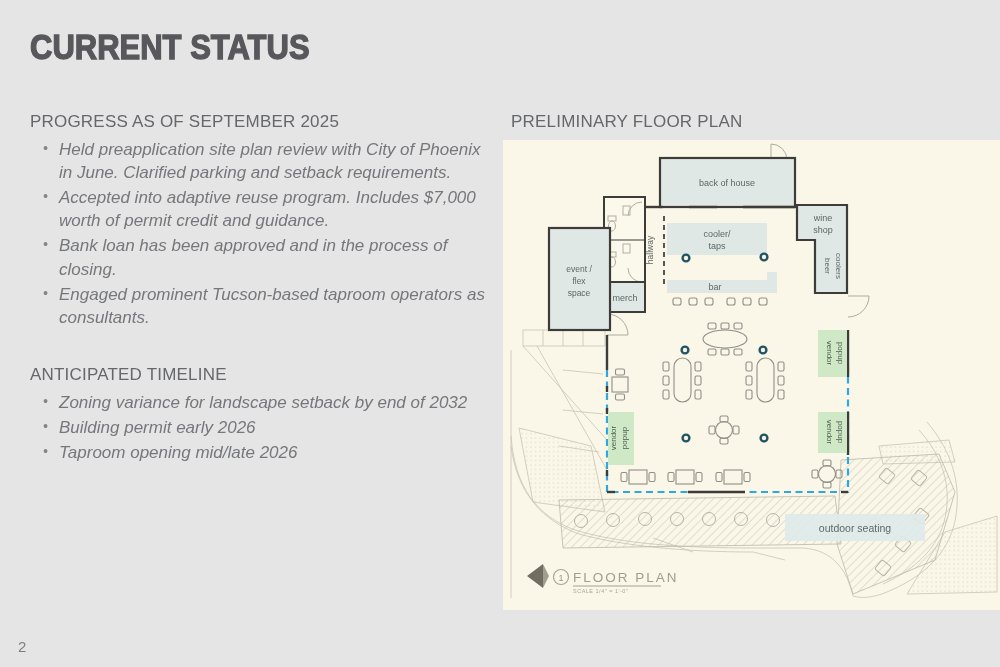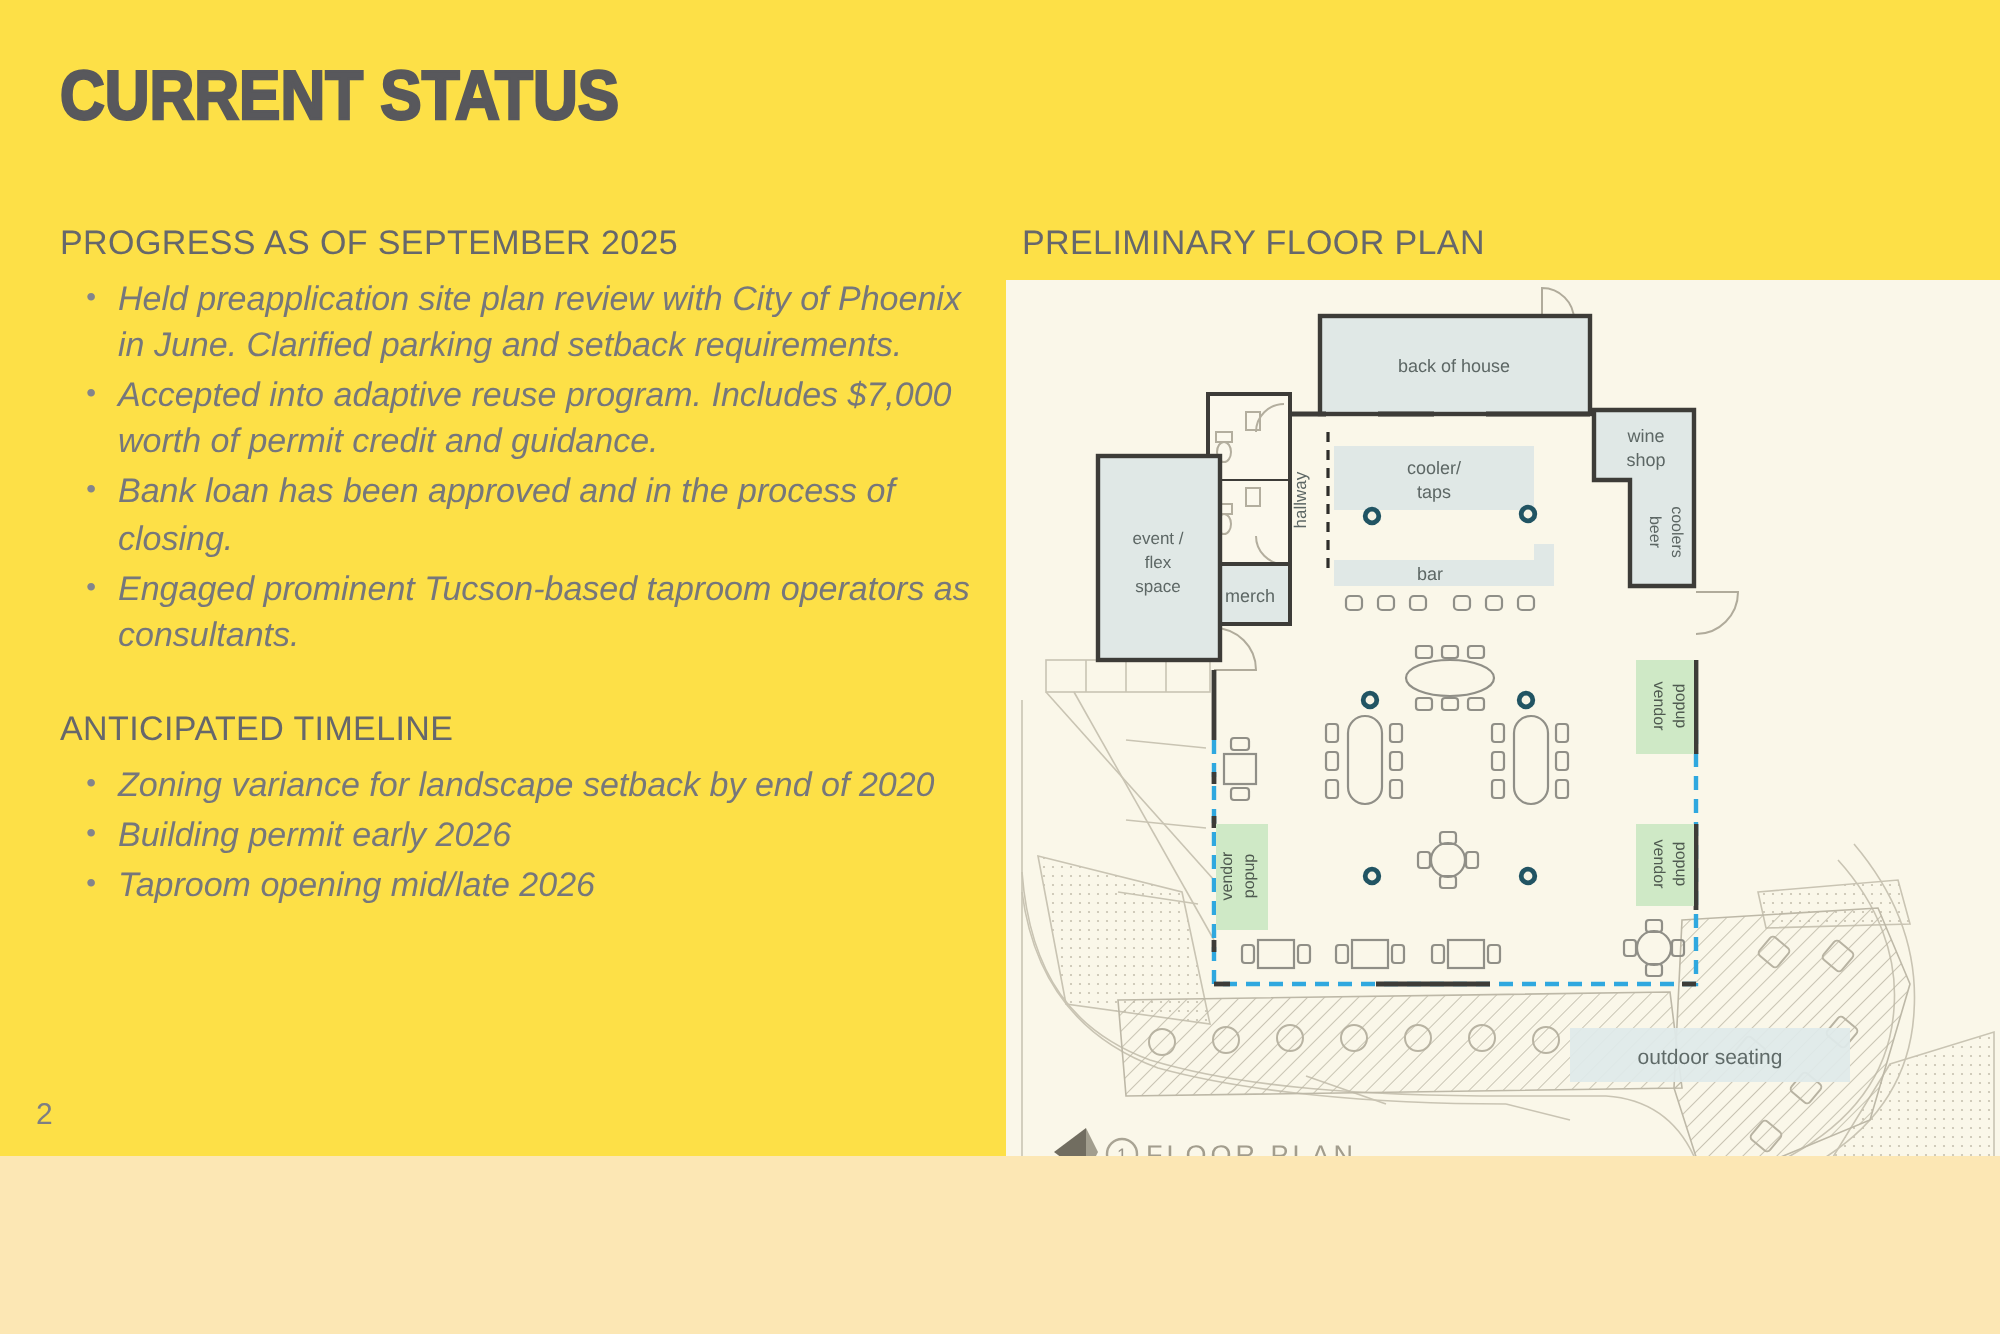--- a/index.html
+++ b/index.html
@@ -1,18 +1,18 @@
 <!DOCTYPE html>
 <html><head>
 <meta charset="utf-8">
 <style>
   html,body{margin:0;padding:0;background:#FCE7B4;}
   .slide{
-    position:relative;width:1000px;height:578px;overflow:hidden;
-    background:#fde047;font-family:"Liberation Sans",sans-serif;
+    position:relative;width:1000px;height:667px;overflow:hidden;
+    background:#e5e5e5;font-family:"Liberation Sans",sans-serif;
   }
   .slide-title{
     position:absolute;left:30px;top:28px;margin:0;
     font-size:31px;font-weight:800;color:#58585C;letter-spacing:0px;
     -webkit-text-stroke:1.2px #58585C;
     transform:scaleY(1.12);transform-origin:left top;
   }
   .col-left{position:absolute;left:30px;top:112px;width:468px;}
   .col-right-head{position:absolute;left:511px;top:112px;width:480px;}
   .section-heading{
@@ -20,21 +20,21 @@
   }
   ul.bullets{list-style:none;margin:0;padding:0 0 0 12px;color:#76777B;font-style:italic;}
   ul.bullets li{
     position:relative;padding-left:17px;margin:0 0 2px 0;
     font-size:17px;line-height:1.36;font-weight:400;
   }
   ul.bullets li::before{
     content:"\2022";position:absolute;left:1px;top:1px;color:#84858A;font-size:14px;
   }
   ul.bullets li sup{font-size:10px;line-height:0;}
-  .timeline-block{margin-top:26px;}
+  .timeline-block{margin-top:36px;}
   .page-number{
     position:absolute;left:18px;bottom:12px;font-size:15px;color:#7E7F83;
   }
   .plan-panel{
     position:absolute;left:503px;top:140px;width:497px;height:470px;
     background:#FAF7E9;
   }
   .plan-panel svg{display:block;}
   text{font-family:"Liberation Sans",sans-serif;}
 </style>
@@ -50,21 +50,21 @@
     <ul class="bullets">
       <li>Held preapplication site plan review with City of Phoenix in June. Clarified parking and setback requirements.</li>
       <li>Accepted into adaptive reuse program. Includes $7,000 worth of permit credit and guidance.</li>
       <li>Bank loan has been approved and in the process of closing.</li>
       <li>Engaged prominent Tucson-based taproom operators as consultants.</li>
     </ul>
 
     <div class="timeline-block">
       <h2 class="section-heading">ANTICIPATED TIMELINE</h2>
       <ul class="bullets">
-        <li>Zoning variance for landscape setback by end of 2020</li>
+        <li>Zoning variance for landscape setback by end of 2032</li>
         <li>Building permit early 2026</li>
         <li>Taproom opening mid/late 2026</li>
       </ul>
     </div>
   </div>
 
   <div class="col-right-head">
     <h2 class="section-heading">PRELIMINARY FLOOR PLAN</h2>
   </div>
 

